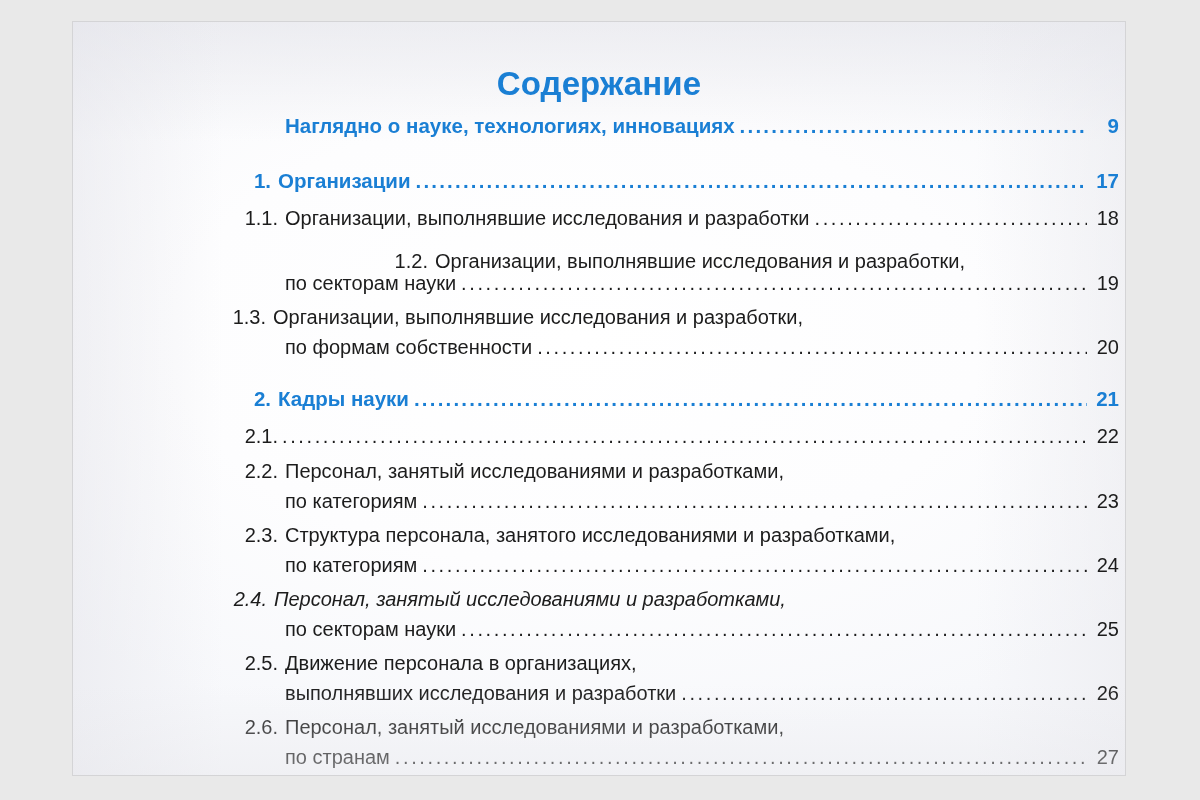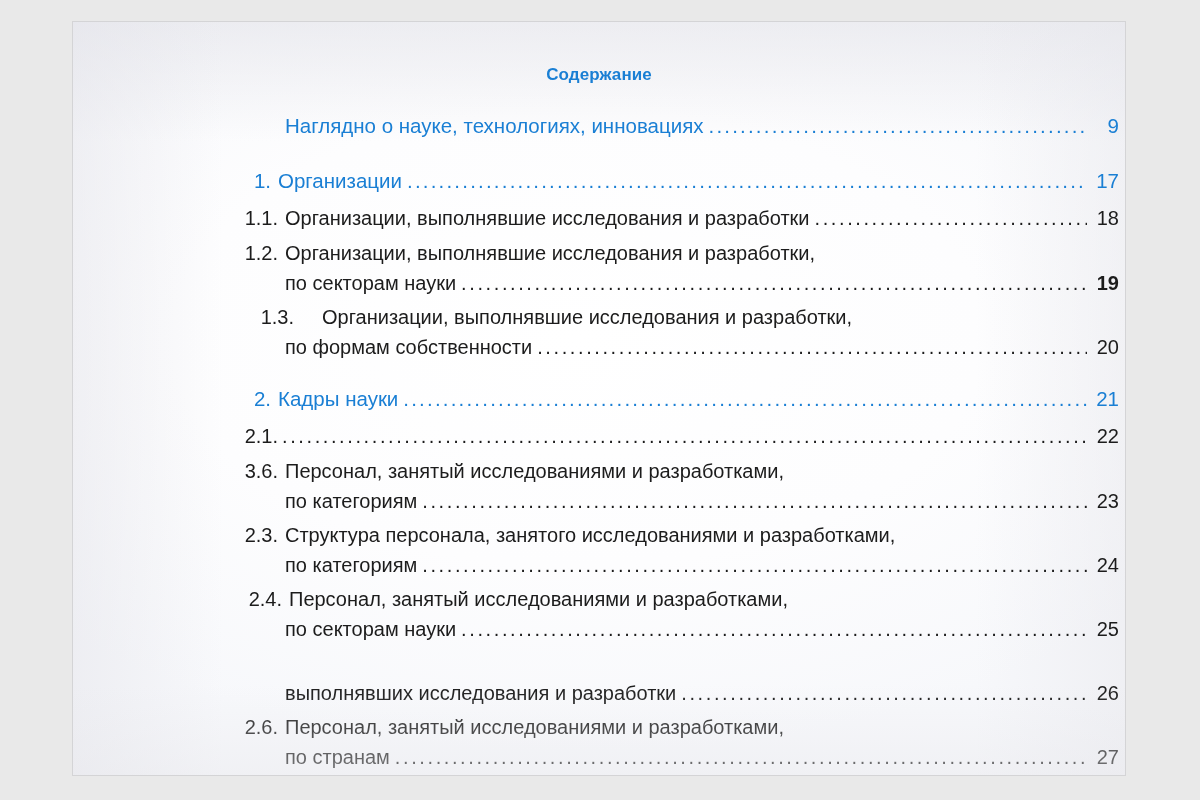--- a/index.html
+++ b/index.html
@@ -63,21 +63,21 @@
   }
 
   
   .toc-title {
     position: absolute;
     left: 0;
     top: 43px;
     width: 1052px;
     text-align: center;
     color: #1a7fd4;
-    font-size: 17px;
+    font-size: 33px;
     font-weight: bold;
     letter-spacing: 0.1px;
     font-family: "Liberation Sans", "DejaVu Sans", sans-serif;
   }
 
   
   .entry {
     position: absolute;
     display: flex;
     align-items: baseline;
@@ -123,21 +123,21 @@
   }
   .cont-line .page {
     flex: 0 0 auto;
     text-align: right;
     padding-left: 1px;
   }
 
   
   .lvl-intro, .lvl-section {
     color: #1a7fd4;
-    font-weight: normal;
+    font-weight: bold;
     font-size: 20.5px;
   }
   .lvl-intro .leader, .lvl-section .leader {
     color: #1a7fd4;
     letter-spacing: 2.2px;
   }
 
   
   .lvl-sub, .lvl-sub-cont {
     color: #1c1c1c;
@@ -176,75 +176,79 @@
         <span class="label">Организации</span>
         <span class="leader">.......................................................................................................................</span>
         <span class="page" style="width: 30px;">17</span>
       </div>
       <div class="entry lvl-sub" style="left: 150px; top: 185px; width: 896px;">
         <span class="num" style="width: 55px; padding-right: 7px;">1.1.</span>
         <span class="label">Организации, выполнявшие исследования и разработки</span>
         <span class="leader">.......................................................................................................................</span>
         <span class="page" style="width: 30px;">18</span>
       </div>
-      <div class="entry lvl-sub" style="left: 150px; top: 220px; width: 896px;">
+      <div class="entry lvl-sub" style="left: 150px; top: 228px; width: 896px; justify-content: center;">
         <span class="num" style="width: 55px; padding-right: 7px;">1.2.</span>
         <span class="label">Организации, выполнявшие исследования и разработки,</span>
       </div>
       <div class="cont-line lvl-sub-cont" style="left: 212px; top: 250px; width: 834px;">
         <span class="label">по секторам науки</span>
         <span class="leader">.......................................................................................................................</span>
-        <span class="page" style="width: 30px; font-weight: bold;">19</span>
-      </div>
-      <div class="entry lvl-sub" style="left: 166px; top: 284px; width: 896px; gap: 21px;">
+        <span class="page" style="width: 30px;">19</span>
+      </div>
+      <div class="entry lvl-sub" style="left: 138px; top: 284px; width: 896px;">
         <span class="num" style="width: 55px; padding-right: 7px;">1.3.</span>
         <span class="label">Организации, выполнявшие исследования и разработки,</span>
       </div>
       <div class="cont-line lvl-sub-cont" style="left: 212px; top: 314px; width: 834px;">
         <span class="label">по формам собственности</span>
         <span class="leader">.......................................................................................................................</span>
         <span class="page" style="width: 30px;">20</span>
       </div>
       <div class="entry lvl-section" style="left: 175px; top: 365px; width: 871px;">
         <span class="num" style="width: 23px; padding-right: 7px;">2.</span>
         <span class="label">Кадры науки</span>
         <span class="leader">.......................................................................................................................</span>
         <span class="page" style="width: 30px;">21</span>
       </div>
       <div class="entry lvl-sub" style="left: 150px; top: 403px; width: 896px;">
         <span class="num" style="width: 55px; padding-right: 3px;">2.1.</span>
         <span class="leader">.......................................................................................................................</span>
         <span class="page" style="width: 30px;">22</span>
       </div>
       <div class="entry lvl-sub" style="left: 150px; top: 438px; width: 896px;">
-        <span class="num" style="width: 55px; padding-right: 7px;">3.6.</span>
+        <span class="num" style="width: 55px; padding-right: 7px;">2.2.</span>
         <span class="label">Персонал, занятый исследованиями и разработками,</span>
       </div>
       <div class="cont-line lvl-sub-cont" style="left: 212px; top: 468px; width: 834px;">
         <span class="label">по категориям</span>
         <span class="leader">.......................................................................................................................</span>
         <span class="page" style="width: 30px;">23</span>
       </div>
       <div class="entry lvl-sub" style="left: 150px; top: 502px; width: 896px;">
         <span class="num" style="width: 55px; padding-right: 7px;">2.3.</span>
         <span class="label">Структура персонала, занятого исследованиями и разработками,</span>
       </div>
       <div class="cont-line lvl-sub-cont" style="left: 212px; top: 532px; width: 834px;">
         <span class="label">по категориям</span>
         <span class="leader">.......................................................................................................................</span>
         <span class="page" style="width: 30px;">24</span>
       </div>
-      <div class="entry lvl-sub" style="left: 154px; top: 566px; width: 896px;">
+      <div class="entry lvl-sub" style="left: 139px; top: 566px; width: 896px; font-style: italic;">
         <span class="num" style="width: 55px; padding-right: 7px;">2.4.</span>
         <span class="label">Персонал, занятый исследованиями и разработками,</span>
       </div>
       <div class="cont-line lvl-sub-cont" style="left: 212px; top: 596px; width: 834px;">
         <span class="label">по секторам науки</span>
         <span class="leader">.......................................................................................................................</span>
         <span class="page" style="width: 30px;">25</span>
+      </div>
+      <div class="entry lvl-sub" style="left: 150px; top: 630px; width: 896px;">
+        <span class="num" style="width: 55px; padding-right: 7px;">2.5.</span>
+        <span class="label">Движение персонала в организациях,</span>
       </div>
       <div class="cont-line lvl-sub-cont" style="left: 212px; top: 660px; width: 834px;">
         <span class="label">выполнявших исследования и разработки</span>
         <span class="leader">.......................................................................................................................</span>
         <span class="page" style="width: 30px;">26</span>
       </div>
       <div class="entry lvl-sub" style="left: 150px; top: 694px; width: 896px;">
         <span class="num" style="width: 55px; padding-right: 7px;">2.6.</span>
         <span class="label">Персонал, занятый исследованиями и разработками,</span>
       </div>

